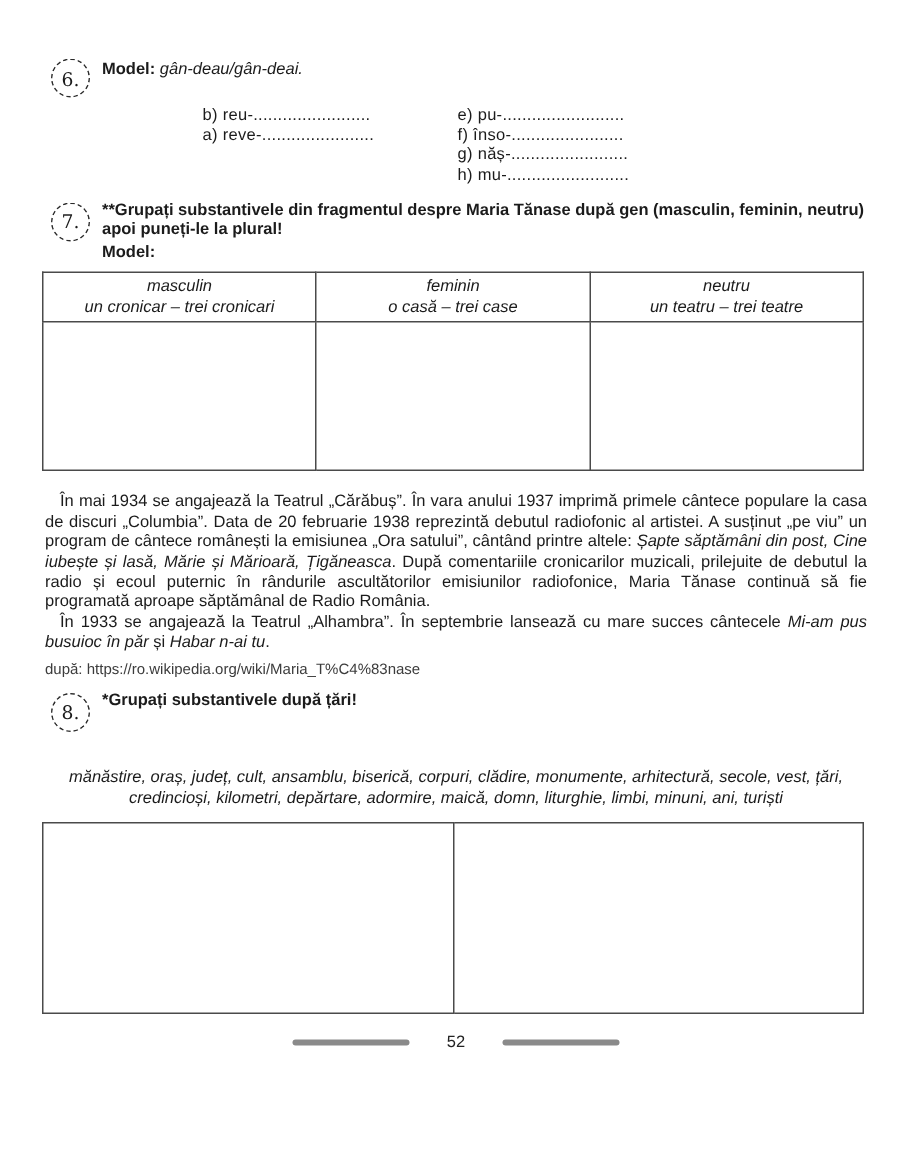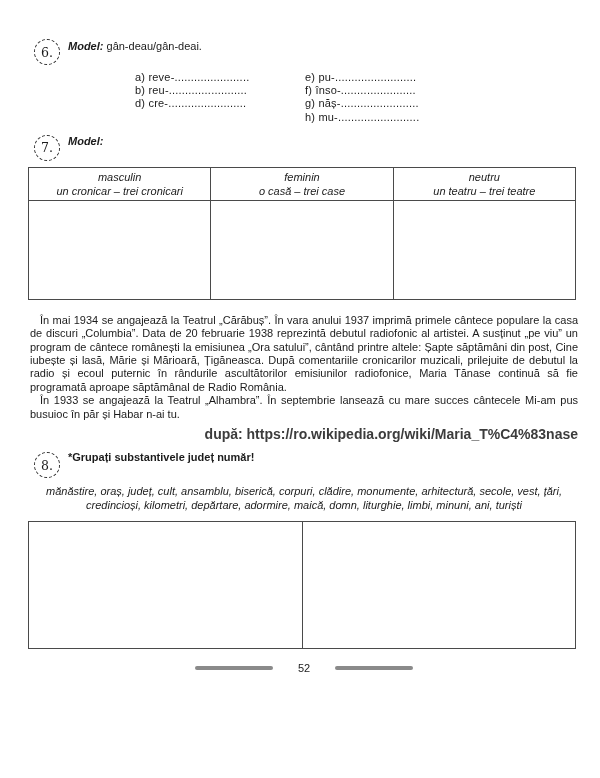--- a/index.html
+++ b/index.html
@@ -26,22 +26,22 @@
     background:#fff;
   }
   .ex-body { flex:1 1 auto; }
   .ex-title {
     font-weight:bold;
     font-size:11px;
     line-height:13.5px;
     text-align:justify;
   }
   .model-line { font-size:11px; line-height:14px; margin-top:0.5px; }
-  .bi { font-weight:bold; font-style:italic; }
-  .it { }
+  .bi { font-weight:bold; }
+  .it { font-style:italic; }
 
   .ex6-items {
     display:flex;
     margin-left:105px;
     margin-top:6px;
     font-size:11px;
     line-height:13.2px;
   }
   .ex6-col-left { width:170px; }
   .ex6-item { white-space:nowrap; letter-spacing:0.2px; }
@@ -69,36 +69,34 @@
     margin-top:14px;
     font-size:11px;
     line-height:13.4px;
     text-align:justify;
     width:548px;
   }
   .reading p { text-indent:10px; }
   .attribution {
     margin-top:5px;
     width:548px;
-    text-align:right;
-    font-size:14px;
+    font-size:10px;
     color:#3c3c3c;
-    font-weight:bold;
   }
   .question {
     margin-top:15px;
     margin-left:34px;
     font-weight:bold;
     font-size:11.5px;
   }
   .section-ex7 { margin-top:10px; }
   .section-ex8 { margin-top:9px; }
   .gen-table-wrap { margin-top:6px; }
   .wordlist {
-    margin-top:6px;
+    margin-top:23px;
     width:548px;
     text-align:center;
     font-style:italic;
     font-size:11px;
     line-height:14px;
   }
   .num-table-wrap { margin-top:9px; }
   .footer {
     margin-top:13px;
     width:548px;
@@ -123,39 +121,39 @@
     <div class="ex-row">
       <div class="ex-num-circle">
         <span>6.</span>
       </div>
       <div class="ex-body">
         <div class="model-line"><span class="bi">Model:</span> <span class="it">gân-deau/gân-deai.</span></div>
       </div>
     </div>
     <div class="ex6-items">
       <div class="ex6-col-left">
+        <div class="ex6-item">b) reu-........................</div>
         <div class="ex6-item">a) reve-.......................</div>
-        <div class="ex6-item">b) reu-........................</div>
-        <div class="ex6-item">d) cre-........................</div>
       </div>
       <div class="ex6-col-right">
         <div class="ex6-item">e) pu-.........................</div>
         <div class="ex6-item">f) înso-.......................</div>
         <div class="ex6-item">g) năș-........................</div>
         <div class="ex6-item">h) mu-.........................</div>
       </div>
     </div>
   </section>
 
   <section class="section-ex7">
     <div class="ex-row">
       <div class="ex-num-circle">
         <span>7.</span>
       </div>
       <div class="ex-body">
+        <div class="ex-title">**Grupați substantivele din fragmentul despre Maria Tănase după gen (masculin, feminin, neutru) apoi puneți-le la plural!</div>
         <div class="model-line"><span class="bi">Model:</span></div>
       </div>
     </div>
     <div class="gen-table-wrap">
       <table class="gen-table">
         <tbody>
             <tr>
           <th>
             <div>masculin</div>
             <div>un cronicar – trei cronicari</div>
@@ -185,21 +183,21 @@
   </div>
   <div class="attribution">după: https://ro.wikipedia.org/wiki/Maria_T%C4%83nase</div>
 
 
   <section class="section-ex8">
     <div class="ex-row">
       <div class="ex-num-circle">
         <span>8.</span>
       </div>
       <div class="ex-body">
-        <div class="ex-title" style="text-align:left;">*Grupați substantivele județ număr!</div>
+        <div class="ex-title" style="text-align:left;">*Grupați substantivele după țări!</div>
       </div>
     </div>
     <div class="wordlist">mănăstire, oraș, județ, cult, ansamblu, biserică, corpuri, clădire, monumente, arhitectură, secole, vest, țări, credincioși, kilometri, depărtare, adormire, maică, domn, liturghie, limbi, minuni, ani, turiști</div>
     <div class="num-table-wrap">
       <table class="num-table">
         <tbody>
         <tr class="body-row">
           <td></td>
           <td></td>
         </tr>

